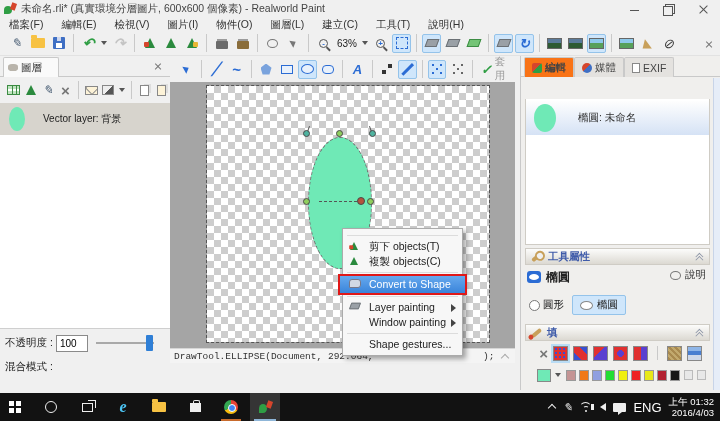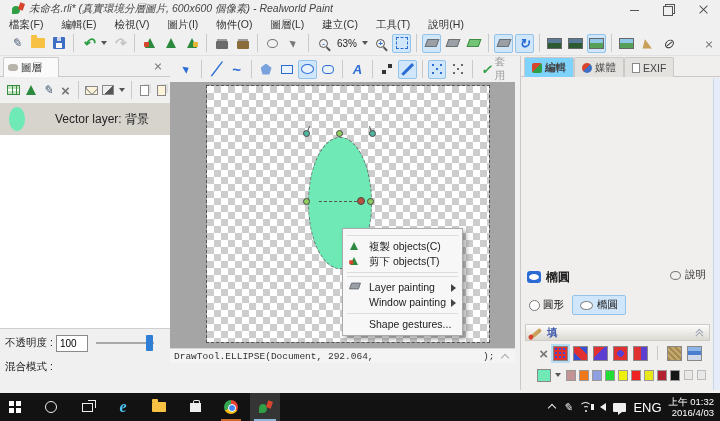--- a/index.html
+++ b/index.html
@@ -1,21 +1,21 @@
 <!DOCTYPE html>
 <html><head>
 <meta charset="utf-8">
 <style>
   * { margin:0; padding:0; box-sizing:border-box; }
   html,body { width:720px; height:421px; }
   body { font-family:"Liberation Sans", sans-serif; font-size:11px; color:#333; }
   .screen { position:relative; width:720px; height:421px; background:#f0f0f0; overflow:hidden; }
 
   
-  .titlebar { position:absolute; top:0; left:0; right:0; height:18px; background:#f0f0f0; display:flex; align-items:center; padding-left:12px;font-style:italic; }
+  .titlebar { position:absolute; top:0; left:0; right:0; height:18px; background:#f0f0f0; display:flex; align-items:center; padding-left:4px; }
   .app-ic { width:12px; height:12px; position:relative; margin-right:5px; }
   .app-ic::before { content:""; position:absolute; left:0; top:3px; width:8px; height:8px; background:#2f9e44; border-radius:50% 50% 50% 0; }
   .app-ic::after { content:""; position:absolute; right:0; top:0; width:5px; height:7px; background:#d6452c; transform:rotate(20deg); }
   .win-title { font-size:10.5px; color:#444; white-space:nowrap; }
   .winctl { position:absolute; top:0; right:0; height:18px; display:flex; }
   .winctl span { width:34px; height:18px; position:relative; cursor:default; }
   .wmin::before { content:""; position:absolute; left:12px; top:10px; width:9px; height:1px; background:#555; }
   .wmax::before { content:""; position:absolute; left:13px; top:4px; width:8px; height:8px; border:1px solid #555; background:#f0f0f0; }
   .wmax::after  { content:""; position:absolute; left:11px; top:6px; width:8px; height:8px; border:1px solid #555; background:#f0f0f0; }
   .wcls::before, .wcls::after { content:""; position:absolute; left:12px; top:9px; width:11px; height:1px; background:#555; }
@@ -102,21 +102,21 @@
   .lpanel { position:absolute; left:0; top:0; width:170px; height:334px; background:#f0f0f0; }
   .ltabrow { position:absolute; top:0; left:0; right:0; height:21px; border-bottom:1px solid #c9c9c9; }
   .ltab { position:absolute; left:3px; top:1px; width:56px; height:20px; background:#fafafa; border:1px solid #c9c9c9; border-bottom:none; border-radius:2px 2px 0 0; display:flex; align-items:center; gap:3px; padding-left:4px; font-size:10.5px; }
   .ltab-ic { width:10px; height:7px; background:#b9b4ab; border-radius:40%; }
   .closex { position:relative; width:10px; height:10px; }
   .closex::before, .closex::after { content:""; position:absolute; left:1px; top:4px; width:8px; height:1.2px; background:#777; }
   .closex::before { transform:rotate(45deg);} .closex::after { transform:rotate(-45deg);}
   .ltools { position:absolute; top:22px; left:0; right:0; height:24px; display:flex; align-items:center; padding-left:5px; }
   .layer-row { position:absolute; top:47px; left:0; right:0; height:32px; background:#d7d4cd; display:flex; align-items:center; }
   .layer-thumb { width:16px; height:24px; margin-left:9px; border-radius:50%; }
-  .layer-name { margin-left:30px; font-size:12px; color:#222; }
+  .layer-name { margin-left:18px; font-size:10px; color:#222; }
   .llist { position:absolute; top:79px; left:0; right:0; height:194px; background:#fff; border-bottom:1px solid #cfcfcf; }
   .lrow1 { position:absolute; top:278px; left:0; right:0; height:18px; display:flex; align-items:center; }
   .lrow2 { position:absolute; top:301px; left:0; right:0; height:20px; display:flex; align-items:center; }
   .lab { font-size:10.5px; margin-left:5px; color:#222; }
   .opin { position:absolute; left:56px; width:32px; height:17px; border:1px solid #8a8a8a; background:#fff; font-size:10px; padding-left:3px; font-family:"Liberation Sans",sans-serif; }
   .slider { position:absolute; left:96px; width:58px; height:2px; background:#a9a9a9; top:8px; }
   .knob { position:absolute; left:50px; top:-7px; width:7px; height:16px; background:#2f7fd6; border-radius:1px; }
   .blendsel { position:absolute; left:77px; width:86px; height:19px; border:1px solid #8a8a8a; background:#fff; display:flex; align-items:center; justify-content:space-between; padding:0 4px; font-size:10.5px; }
   .blendsel .dd { border-top-color:#555; }
 
@@ -142,21 +142,21 @@
   .statusbar .sr { position:absolute; left:313px; top:2px; }
   .schev { position:absolute; right:6px; top:4px; width:7px; height:5px; }
   .schev::before { content:""; position:absolute; left:0; top:2px; width:5px; height:5px; border-left:1.5px solid #aaa; border-top:1.5px solid #aaa; transform:rotate(45deg); }
   .centerfill { position:absolute; left:0; right:0; top:307px; height:27px; background:#f0f0f0; }
   .splitter { position:absolute; left:515px; top:0; width:5px; height:334px; background:#f0f0f0; }
 
   
   .rpanel { position:absolute; left:520px; top:0; width:200px; height:334px; background:#f0efed; border-left:1px solid #c9c9c9; }
   .rtabs { position:absolute; top:0; left:0; right:0; height:21px; display:flex; padding-left:3px; border-bottom:1px solid #c9c9c9; }
   .rtab { height:20px; margin-top:1px; padding:0 7px; display:flex; align-items:center; gap:3px; font-size:10.5px; border:1px solid #c9c9c9; border-bottom:none; border-radius:2px 2px 0 0; background:#e4e2df; color:#444; }
-  .rtab.active { background:#7dd3fc; font-weight:bold; }
+  .rtab.active { background:#f97316; font-weight:bold; }
   .rtab-ic1 { width:10px; height:10px; background:linear-gradient(135deg,#d6452c 50%,#2f9e44 50%); border-radius:2px; }
   .rtab-ic2 { width:10px; height:10px; background:linear-gradient(135deg,#d6452c 50%,#3f6fc4 50%); border-radius:50%; }
   .rtab-ic3 { width:8px; height:10px; background:#fff; border:1px solid #888; }
   .sect-hdr { position:absolute; left:4px; right:10px; height:17px; background:linear-gradient(#fcfcfb,#dcd9d2); border:1px solid #cfccc5; display:flex; align-items:center; gap:5px; padding-left:5px; color:#3f5ba9; font-size:10.5px; font-weight:bold; }
   .sect-hdr .chev2 { position:absolute; right:5px; top:4px; transform:scale(.8); }
   .objlist { position:absolute; left:4px; right:10px; top:43px; height:146px; background:#fff; border:1px solid #cfccc5; border-top:none; }
   .objrow { position:absolute; left:0; right:0; top:2px; height:34px; background:linear-gradient(#fefefe,#d5e2f5); display:flex; align-items:center; }
   .objthumb { width:22px; height:28px; margin-left:8px; border-radius:50%; }
   .objlabel { margin-left:22px; font-size:10.5px; color:#333; }
   .toolrow { position:absolute; left:6px; right:12px; top:212px; height:18px; display:flex; align-items:center; gap:5px; }
@@ -495,21 +495,32 @@
         <span class="rtab">
             <span class="rtab-ic2"></span>
             <span>媒體</span>
           </span>
         <span class="rtab">
             <span class="rtab-ic3"></span>
             <span>EXIF</span>
           </span>
       </div>
 
-
+      <div class="objlist">
+        <div class="objrow">
+          <span class="objthumb" style="background-color: rgb(111, 233, 182);"></span>
+          <span class="objlabel">橢圓: 未命名</span>
+        </div>
+      </div>
+
+      <div class="sect-hdr" style="top:192px;">
+        <span class="wrench-ic"></span>
+        <span>工具屬性</span>
+        <span class="chev2"></span>
+      </div>
       <div class="toolrow">
         <span class="blueoval-ic"></span>
         <span class="toolname">橢圓</span>
       </div>
       <div class="helpbox">
         <span class="lasso-ic"></span>
         <span>說明</span>
       </div>
       <div class="optrow">
         <span style="display:flex;align-items:center;">
@@ -554,23 +565,24 @@
         <span class="minic"></span>
         <i class="i-pen2" style="margin-left:4px;"></i>
 
       </div>
       <div class="rscroll"></div>
     </div>
   </div>
 
   <div class="cmenu">
     <div class="cm-sep"></div>
+    <div class="cm-item"><span class="cic tree-ic red" style="transform:scale(.8);"></span><span>剪下 objects(T)</span></div>
     <div class="cm-item"><span class="cic tree-ic" style="transform:scale(.8);"></span><span>複製 objects(C)</span></div>
-    <div class="cm-item"><span class="cic tree-ic red" style="transform:scale(.8);"></span><span>剪下 objects(T)</span></div>
     <div class="cm-sep"></div>
+    <div class="cm-conv"><span class="cic shape-ic"></span><span>Convert to Shape</span></div>
     <div class="cm-sep"></div>
     <div class="cm-item"><span class="cic cube-ic" style="transform:skewX(-20deg) scale(.8);"></span><span>Layer painting</span><span class="subarrow"></span></div>
     <div class="cm-item"><span>Window painting</span><span class="subarrow"></span></div>
     <div class="cm-sep"></div>
     <div class="cm-item"><span>Shape gestures...</span></div>
   </div>
 
   <div class="bstrip"></div>
 
   <div class="taskbar">

